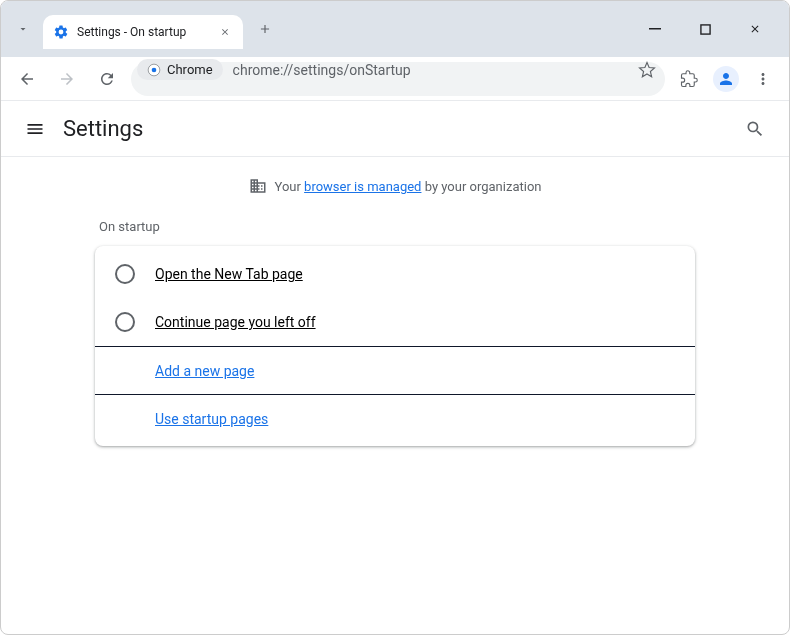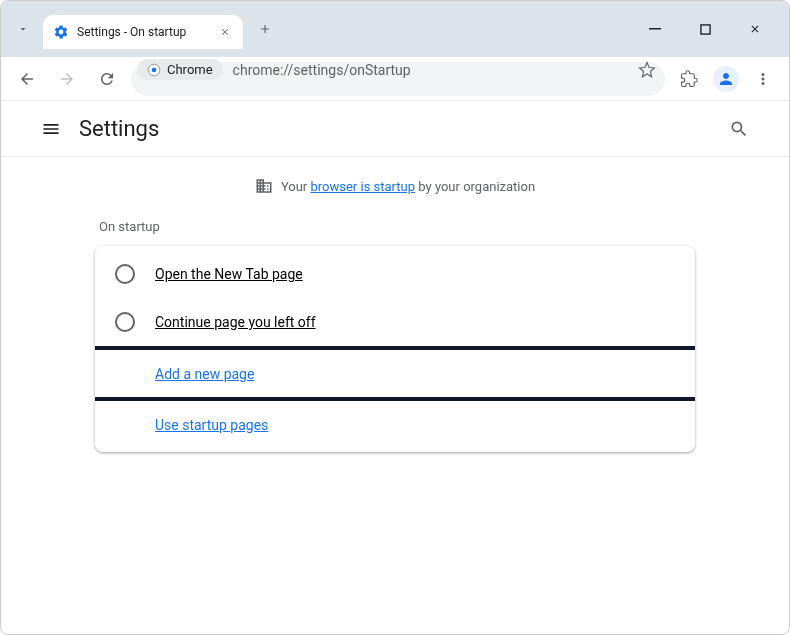--- a/index.html
+++ b/index.html
@@ -22,21 +22,21 @@
     .nav-btn.disabled { color: #bdc1c6; cursor: default; }
     .omnibox { flex: 1; display: flex; align-items: center; background: #f1f3f4; border-radius: 20px; height: 34px; padding: 0 4px 18px 6px; }
     .omnibox-chip { display: flex; align-items: center; background: #e8eaed; border-radius: 16px; padding: 3px 10px; font-size: 13px; color: #202124; gap: 6px; }
     .omnibox-chip svg { width: 14px; height: 14px; }
     .omnibox-url { flex: 1; padding: 0 10px; font-size: 14px; color: #5f6368; border: none; background: transparent; outline: none; }
     .omnibox-star { width: 28px; height: 28px; display: flex; align-items: center; justify-content: center; cursor: pointer; }
     .toolbar-icon { width: 32px; height: 32px; display: flex; align-items: center; justify-content: center; cursor: pointer; border-radius: 50%; }
     .profile-icon { width: 26px; height: 26px; border-radius: 50%; background: #e8f0fe; display: flex; align-items: center; justify-content: center; cursor: pointer; }
     
     
-    .settings-header { display: flex; align-items: center; height: 56px; padding: 0 30px; border-bottom: 1px solid #e8eaed; }
+    .settings-header { display: flex; align-items: center; height: 56px; padding: 0 14px; border-bottom: 1px solid #e8eaed; }
     .menu-btn { width: 40px; height: 40px; display: flex; align-items: center; justify-content: center; cursor: pointer; border-radius: 50%; }
     .settings-title { font-size: 22px; color: #202124; margin-left: 8px; font-weight: 400; }
     .search-btn { margin-left: auto; width: 40px; height: 40px; display: flex; align-items: center; justify-content: center; cursor: pointer; border-radius: 50%; }
     
     
     .content { padding: 8px 0; }
     .managed-banner { display: flex; align-items: center; justify-content: center; padding: 12px; font-size: 13px; color: #5f6368; gap: 8px; }
     .managed-link { color: #1a73e8; text-decoration: underline; cursor: pointer; }
     
     .section { max-width: 680px; margin: 0 auto; padding: 0 40px; }
@@ -49,21 +49,21 @@
     .radio.selected::after { content: ''; position: absolute; width: 10px; height: 10px; background: #1a73e8; border-radius: 50%; top: 50%; left: 50%; transform: translate(-50%, -50%); }
     .radio-label { font-size: 14px; color: #000000; text-decoration: underline; }
     
     .page-item { display: flex; align-items: center; padding: 12px 20px 12px 60px; border-top: 1px solid #e8eaed; }
     .page-favicon { width: 20px; height: 20px; margin-right: 20px; flex-shrink: 0; display: flex; align-items: center; justify-content: center; color: #5f6368; }
     .page-info { flex: 1; }
     .page-title { font-size: 14px; color: #202124; line-height: 1.4; }
     .page-url { font-size: 14px; color: #5f6368; line-height: 1.4; }
     .page-menu { width: 32px; height: 32px; display: flex; align-items: center; justify-content: center; cursor: pointer; border-radius: 50%; }
     
-    .link-row { padding: 14px 20px 14px 60px; border-top: 4px solid #0f172a; }
+    .link-row { padding: 14px 20px 14px 60px; border-top: 1px solid #0f172a; }
     .link-row a { color: #1a73e8; font-size: 14px; text-decoration: underline; cursor: pointer; }
   </style>
 </head>
 <body>
 
 <div class="titlebar">
   <div class="tab-dropdown">
     <svg width="12" height="12" viewBox="0 0 24 24">
         <path d="M7 10l5 5 5-5z" fill="#5f6368"></path>
       </svg>
@@ -164,21 +164,21 @@
       </svg>
   </div>
 </div>
 
 <div class="content">
   <div class="managed-banner">
     <svg width="18" height="18" viewBox="0 0 24 24">
         <path d="M12 7V3H2v18h20V7H12zM6 19H4v-2h2v2zm0-4H4v-2h2v2zm0-4H4V9h2v2zm0-4H4V5h2v2zm4 12H8v-2h2v2zm0-4H8v-2h2v2zm0-4H8V9h2v2zm0-4H8V5h2v2zm10 12h-8v-2h2v-2h-2v-2h2v-2h-2V9h8v10zm-2-8h-2v2h2v-2zm0 4h-2v2h2v-2z" fill="#5f6368"></path>
       </svg>
     <span>
-      <span>Your </span><a class="managed-link">browser is startup</a><span> by your organization</span>
+      <span>Your </span><a class="managed-link">browser is managed</a><span> by your organization</span>
     </span>
   </div>
 
   <div class="section">
     <div class="section-title">On startup</div>
     <div class="card">
 
       <div class="radio-row">
         <div class="radio"></div>
         <div class="radio-label">Open the New Tab page</div>

